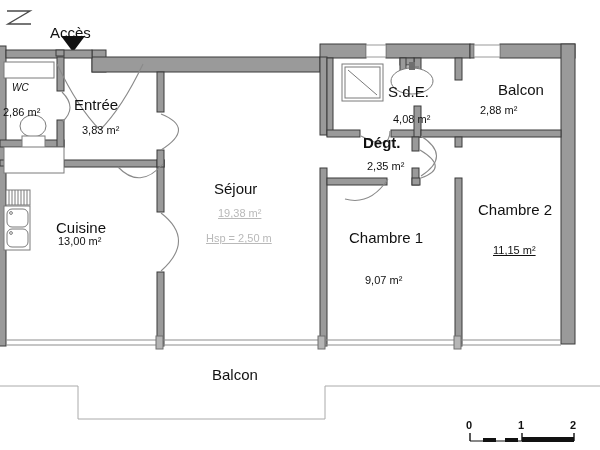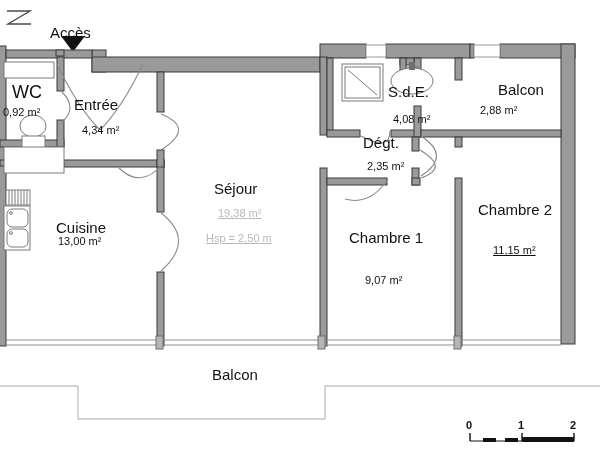--- a/index.html
+++ b/index.html
@@ -7,21 +7,21 @@
     width:600px;height:450px;
     font-family:"Liberation Sans", sans-serif;
     color:#1a1a1a;
     overflow:hidden;
     position:relative;
   }
   #plan{position:absolute;left:0;top:0;width:600px;height:450px;}
   .lbl{position:absolute;white-space:nowrap;}
   .room-name{font-size:15px;color:#111;}
   .room-area{font-size:11px;color:#111;}
-  .room-name.sm{font-size:18px;}
+  .room-name.sm{font-size:10px;font-style:italic;}
   .faded{color:#b9b9b9;text-decoration:underline;}
   .access-txt{font-size:15px;color:#111;}
   .scale-num{font-size:11px;color:#111;font-weight:bold;}
 </style>
 </head>
 <body>
 
 <svg id="plan" viewBox="0 0 600 450">
 
   <g stroke="#4a4a4a" stroke-width="1.4" fill="none">
@@ -177,39 +177,39 @@
     <line x1="470" y1="441" x2="574" y2="441" stroke="#111" stroke-width="1.2"></line>
     <rect x="483" y="438" width="13" height="4" fill="#111"></rect>
     <rect x="505" y="438" width="13" height="4" fill="#111"></rect>
     <rect x="522" y="437" width="52" height="5" fill="#111"></rect>
   </g>
 </svg>
 
 <div class="lbl access-txt" style="left:50px;top:4px;margin-top:20px;">Accès</div>
 
 <div class="lbl room-name sm" style="left:12px;top:82px;">WC</div>
-<div class="lbl room-area" style="left:3px;top:106px;">0,92 m²</div>
+<div class="lbl room-area" style="left:3px;top:106px;">2,86 m²</div>
 
 <div class="lbl room-name" style="left:74px;top:96px;">Entrée</div>
-<div class="lbl room-area" style="left:82px;top:124px;">4,34 m²</div>
+<div class="lbl room-area" style="left:82px;top:124px;">3,83 m²</div>
 
 <div class="lbl room-name" style="left:56px;top:219px;">Cuisine</div>
 <div class="lbl room-area" style="left:58px;top:235px;">13,00 m²</div>
 
 <div class="lbl room-name" style="left:214px;top:180px;">Séjour</div>
 <div class="lbl room-area faded" style="left:218px;top:207px;">19,38 m²</div>
 <div class="lbl room-area faded" style="left:206px;top:232px;">Hsp = 2,50 m</div>
 
 <div class="lbl room-name" style="left:388px;top:83px;">S.d.E.</div>
 <div class="lbl room-area" style="left:393px;top:113px;">4,08 m²</div>
 
 <div class="lbl room-name" style="left:498px;top:81px;">Balcon</div>
 <div class="lbl room-area" style="left:480px;top:104px;">2,88 m²</div>
 
-<div class="lbl room-name" style="left:363px;top:134px;">Dégt.</div>
+<div class="lbl room-name" style="left:363px;top:134px;font-weight:bold;">Dégt.</div>
 <div class="lbl room-area" style="left:367px;top:160px;">2,35 m²</div>
 
 <div class="lbl room-name" style="left:349px;top:229px;">Chambre 1</div>
 <div class="lbl room-area" style="left:365px;top:274px;">9,07 m²</div>
 
 <div class="lbl room-name" style="left:478px;top:201px;">Chambre 2</div>
 <div class="lbl room-area" style="left:493px;top:244px;text-decoration:underline;">11,15 m²</div>
 
 <div class="lbl room-name" style="left:212px;top:366px;">Balcon</div>
 

